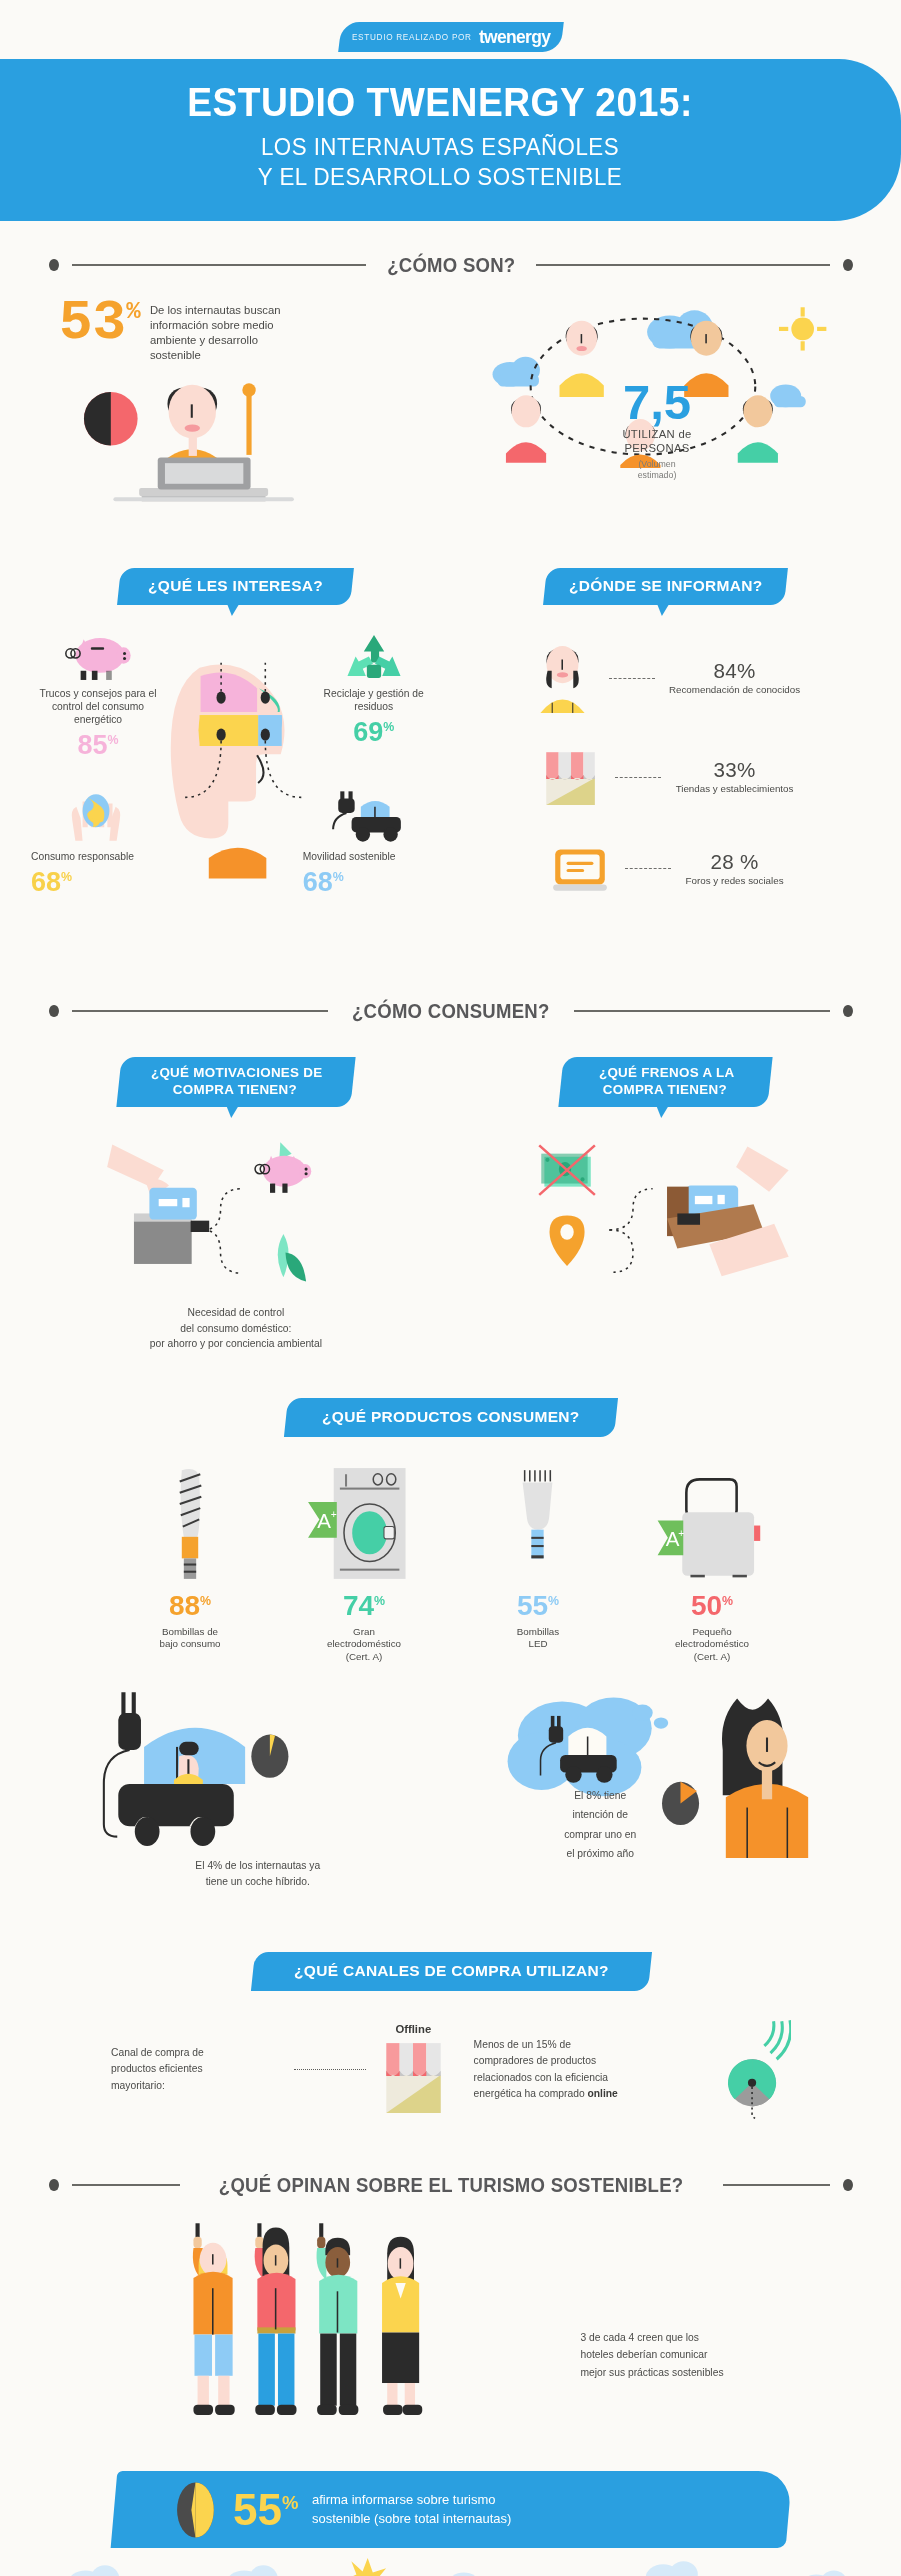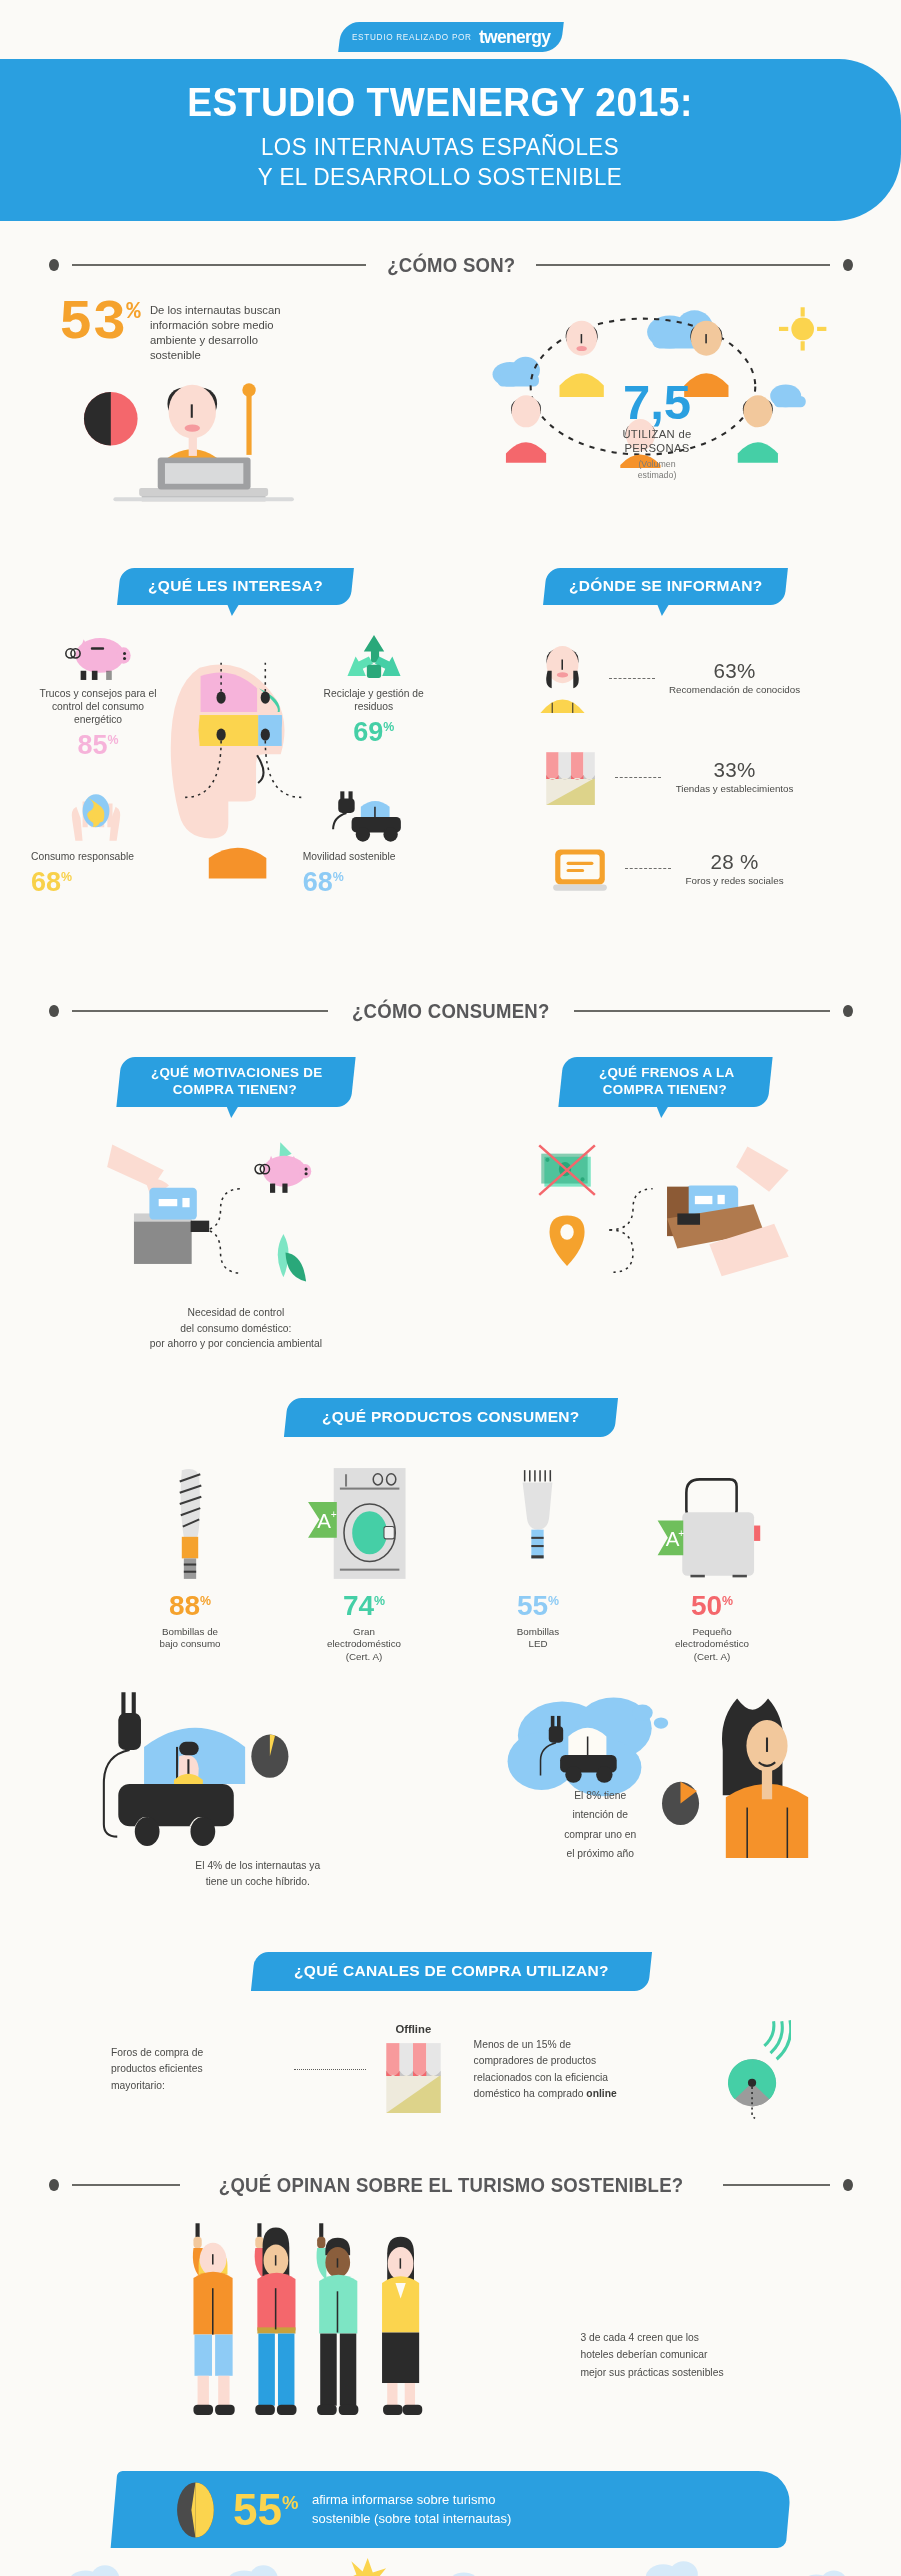--- a/index.html
+++ b/index.html
@@ -398,21 +398,21 @@
           <ellipse cx="59" cy="44" rx="31" ry="36" fill="#fbdcd2"></ellipse>
           <path d="M30 56 q-8 30 8 34 l0 -34 z M88 56 q8 30 -8 34 l0 -34 z" fill="#2b2b2b"></path>
           <rect x="57" y="34" width="3" height="20" fill="#2b2b2b"></rect>
           <ellipse cx="59" cy="64" rx="11" ry="5" fill="#f59a9e"></ellipse>
           <path d="M16 138 q43 -52 86 0 z" fill="#fbd44e"></path>
           <rect x="38" y="118" width="2" height="20" fill="#2b2b2b"></rect>
             <rect x="78" y="118" width="2" height="20" fill="#2b2b2b"></rect>
         </svg>
         <span class="inf-dash"></span>
         <div class="inf-txt">
-          <div class="inf-pct">63%</div>
+          <div class="inf-pct">84%</div>
           <div class="inf-cap">Recomendación de conocidos</div>
         </div>
       </div>
 
       <div class="inf-row" style="margin-top:32px">
         <svg width="62" height="62" viewBox="0 0 120 120">
           <rect x="14" y="62" width="94" height="52" fill="#eeeadc"></rect>
           <path d="M14 114 L108 62 L108 114 Z" fill="#ddd38a"></path>
           <rect x="14" y="12" width="24" height="50" fill="#f79a9c"></rect>
           <rect x="38" y="12" width="24" height="50" fill="#e6e6e6"></rect>
@@ -699,21 +699,21 @@
   </div>
 
   <div class="center" style="margin-top:62px">
     <div class="pill" style="font-size:15.5px;padding:10.3px 41px;">
       <span>¿QUÉ CANALES DE COMPRA UTILIZAN?</span>
     </div>
   </div>
 
   <div class="canales">
     <div class="can-txt" style="text-align:left;width:170px">
-      <span>Foros de compra de</span><br>
+      <span>Canal de compra de</span><br>
       <span>productos eficientes</span><br>
       <span>mayoritario:</span>
     </div>
     <span class="dots-lead"></span>
     <div style="text-align:center">
       <div class="can-bold" style="font-size:11.3px;margin-bottom:4.1px">Offline</div>
       <svg width="67" height="77" viewBox="0 0 130 150">
         <rect x="12" y="70" width="106" height="74" fill="#eeeadc"></rect>
         <path d="M12 144 L118 70 L118 144 Z" fill="#ddd38a"></path>
         <rect x="12" y="8" width="26" height="62" fill="#f79a9c"></rect>
@@ -721,21 +721,21 @@
         <rect x="64" y="8" width="26" height="62" fill="#f79a9c"></rect>
         <rect x="90" y="8" width="28" height="62" fill="#e6e6e6"></rect>
         <path d="M12 62 q13 20 26 0 q13 20 26 0 q13 20 26 0 q13 20 28 0 l0 10 l-106 0 z" fill="#c6c6c6"></path>
         <path d="M12 62 q13 20 26 0 l0 10 l-26 0 z M64 62 q13 20 26 0 l0 10 l-26 0 z" fill="#f4676c"></path>
       </svg>
     </div>
     <div class="can-txt" style="text-align:left;width:222px;margin-left:13.4px">
       <span>Menos de un 15% de</span><br>
       <span>compradores de productos</span><br>
       <span>relacionados con la eficiencia</span><br>
-      <span>doméstico ha comprado </span><b class="can-bold">online</b>
+      <span>energética ha comprado </span><b class="can-bold">online</b>
     </div>
     <svg width="82" height="103" viewBox="0 0 160 200">
       <g fill="none" stroke="#45cfa6" stroke-width="6">
         <path d="M108 54 q22 -20 18 -48"></path>
           <path d="M120 68 q28 -26 22 -62"></path>
           <path d="M132 80 q34 -30 26 -76"></path>
       </g>
       <circle cx="84" cy="126" r="46" fill="#9b9b9b"></circle>
       <path d="M84 80 a46 46 0 0 1 0 92 z" fill="#9b9b9b"></path>
       <path d="M84 126 L84 80 A46 46 0 0 0 50 158 Z" fill="#45cfa6"></path>

